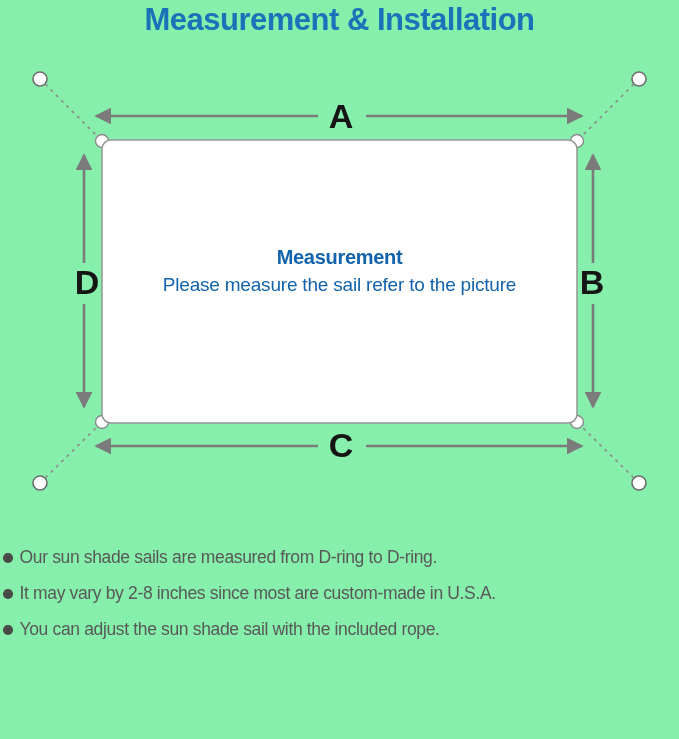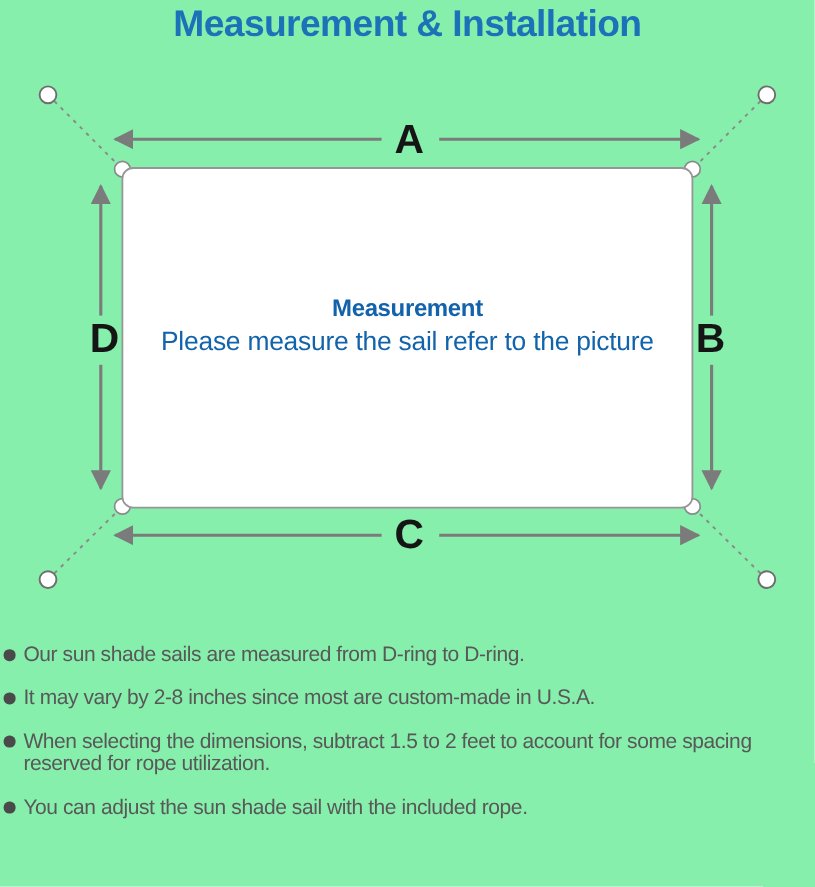--- a/index.html
+++ b/index.html
@@ -21,29 +21,30 @@
   }
   .lbl-a{left:341px;top:117px;}
   .lbl-b{left:592px;top:283px;}
   .lbl-c{left:341px;top:446px;}
   .lbl-d{left:87px;top:283px;}
   .center-text{position:absolute;left:0;top:242px;width:100%;text-align:center;}
   .center-text h2{
     margin:0;font-size:20px;font-weight:800;color:#1263ab;line-height:30px;letter-spacing:-0.3px;
   }
   .center-text p{
-    margin:3px 0 0 0;font-size:22px;color:#1263ab;line-height:20px;letter-spacing:-0.2px;
+    margin:3px 0 0 0;font-size:19px;color:#1263ab;line-height:20px;letter-spacing:-0.2px;
   }
   .notes{
     position:absolute;top:536px;left:3px;right:5px;
     list-style:none;margin:0;padding:0;
   }
   .notes li{
     display:flex;align-items:flex-start;gap:7px;
-    margin:0 0 17px 0;
+    margin:12px 0 17px 0;
+    text-align:center;
   }
   .note-text{
     font-size:17.5px;line-height:19px;letter-spacing:-0.35px;
     color:#585858;white-space:pre-line;
   }
   .bullet-dot{
     flex:0 0 auto;width:9.5px;height:9.5px;margin-top:5px;
     border-radius:50%;background:#4a4a4a;
   }
 </style>
@@ -119,22 +120,17 @@
     <li>
       <span class="bullet-dot"></span>
       <span class="note-text">Our sun shade sails are measured from D-ring to D-ring.</span>
     </li>
     <li>
       <span class="bullet-dot"></span>
       <span class="note-text">It may vary by 2-8 inches since most are custom-made in U.S.A.</span>
     </li>
     <li>
       <span class="bullet-dot"></span>
-      <span class="note-text">When selecting the dimensions, subtract 1.5 to 2 feet to account for some spacing
-reserved for rope utilization.</span>
-    </li>
-    <li>
-      <span class="bullet-dot"></span>
       <span class="note-text">You can adjust the sun shade sail with the included rope.</span>
     </li>
   </ul>
 
 </div>
 
 </body></html>

